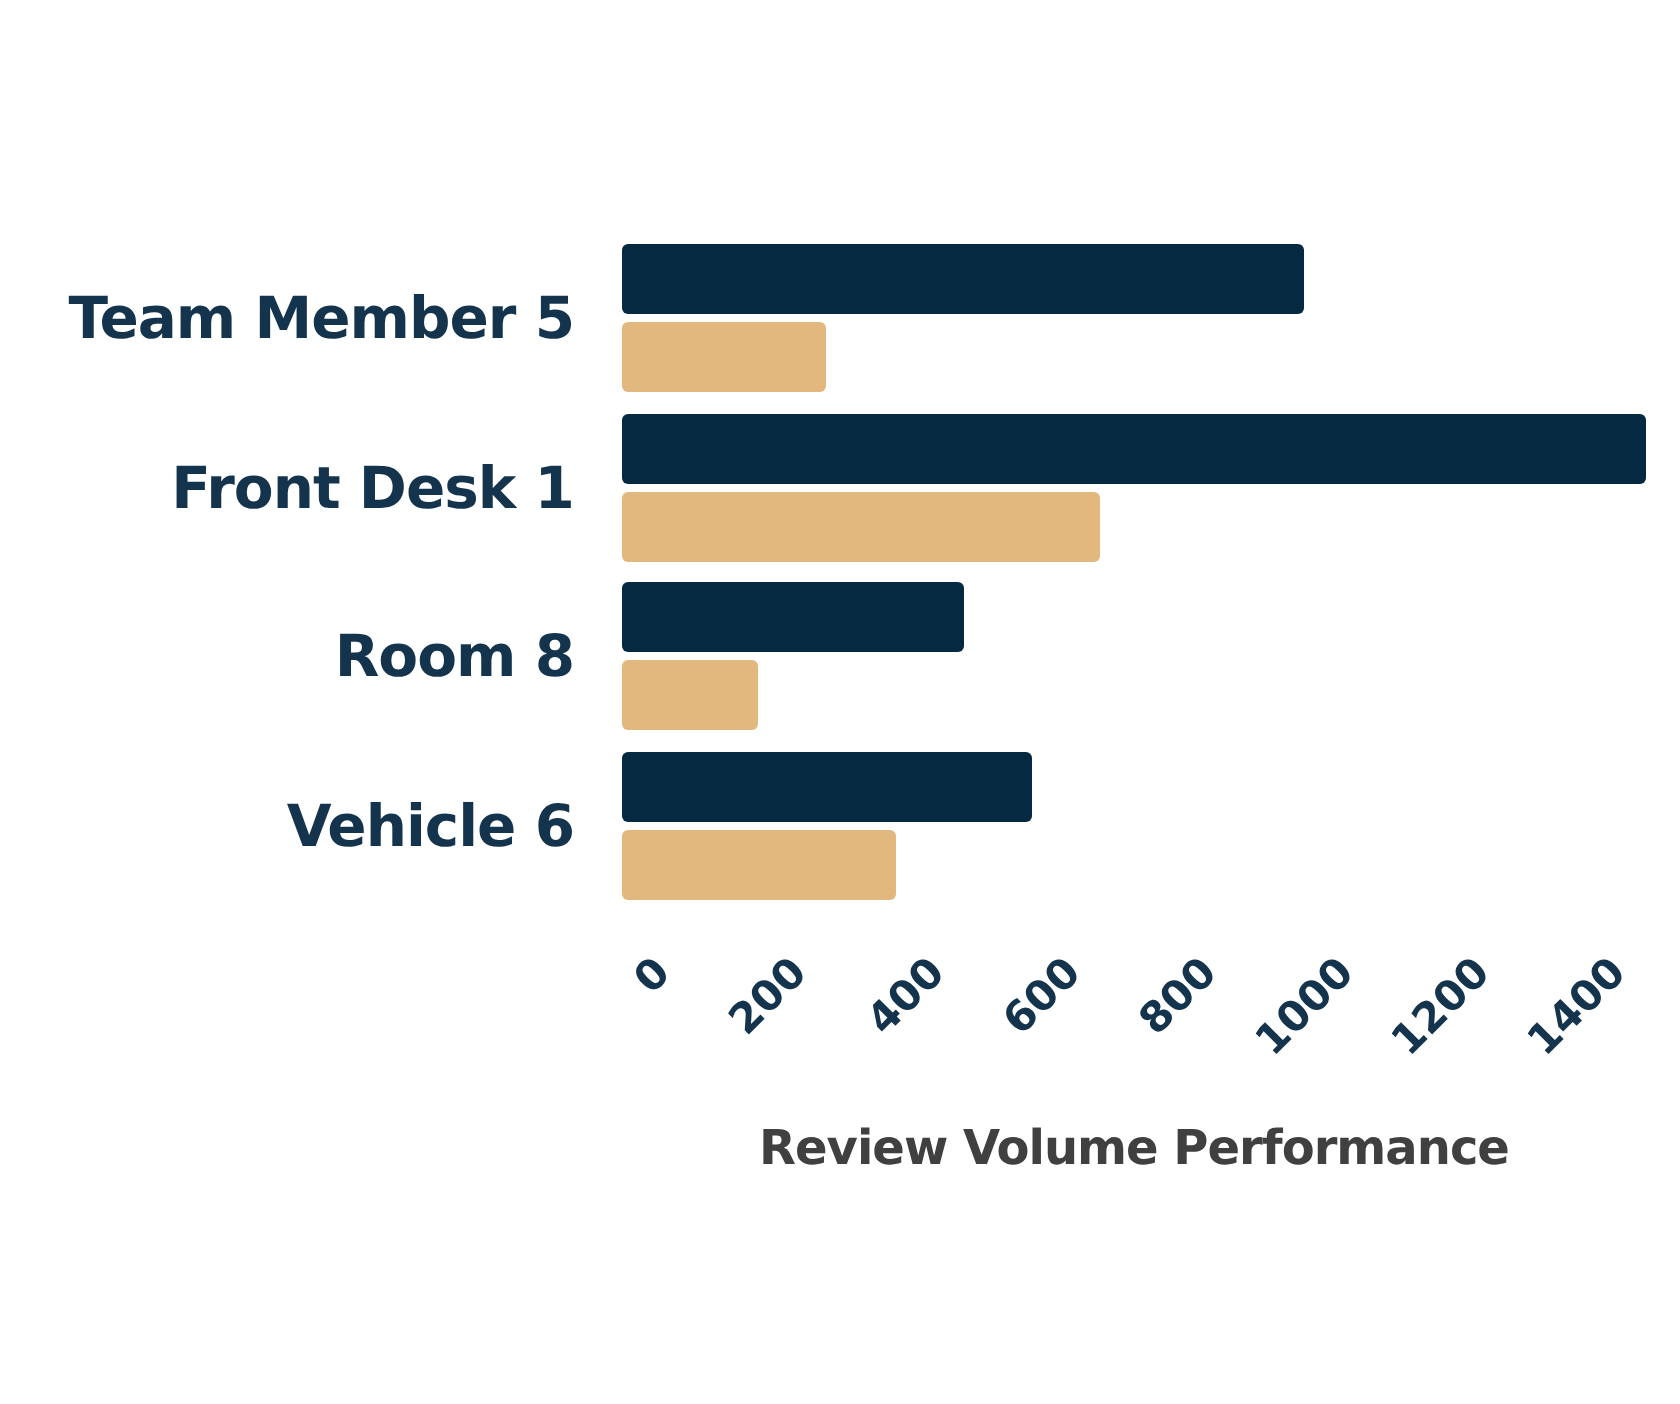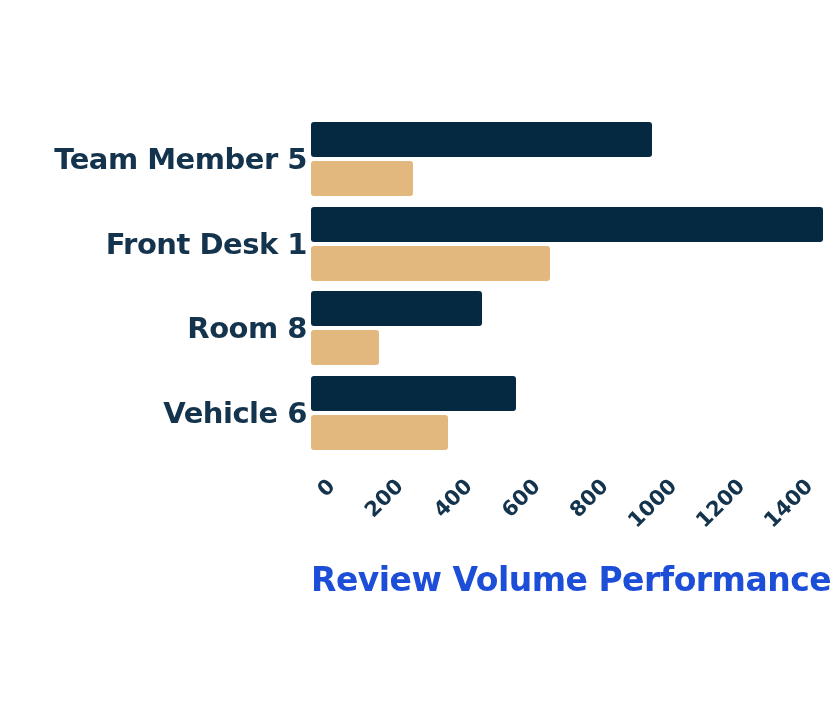--- a/index.html
+++ b/index.html
@@ -19,21 +19,21 @@
     position: absolute;
     left: 0; top: 0; right: 0; bottom: 0;
   }
   .cat-label {
     position: absolute;
     left: 0;
     width: 311px;
     display: flex;
     align-items: center;
     justify-content: flex-end;
-    padding-right: 4px;
+    padding-right: 24px;
     box-sizing: border-box;
     font-size: 29px;
     font-weight: 700;
     color: #14334d;
     letter-spacing: -0.5px;
     white-space: nowrap;
   }
   .bar {
     position: absolute;
     height: 35px;
@@ -48,23 +48,23 @@
     white-space: nowrap;
     transform-origin: 100% 0;
     transform: rotate(-45deg);
   }
   .x-axis-label {
     position: absolute;
     left: 311px;
     width: 512px;
     top: 560px;
     text-align: center;
-    font-size: 33px;
+    font-size: 24px;
     font-weight: 700;
-    color: #1d4ed8;
+    color: #404040;
     letter-spacing: -0.5px;
     white-space: nowrap;
   }
 </style>
 </head>
 <body>
 
 <div class="canvas">
   <div class="plot">
     <div id="bars-layer">

